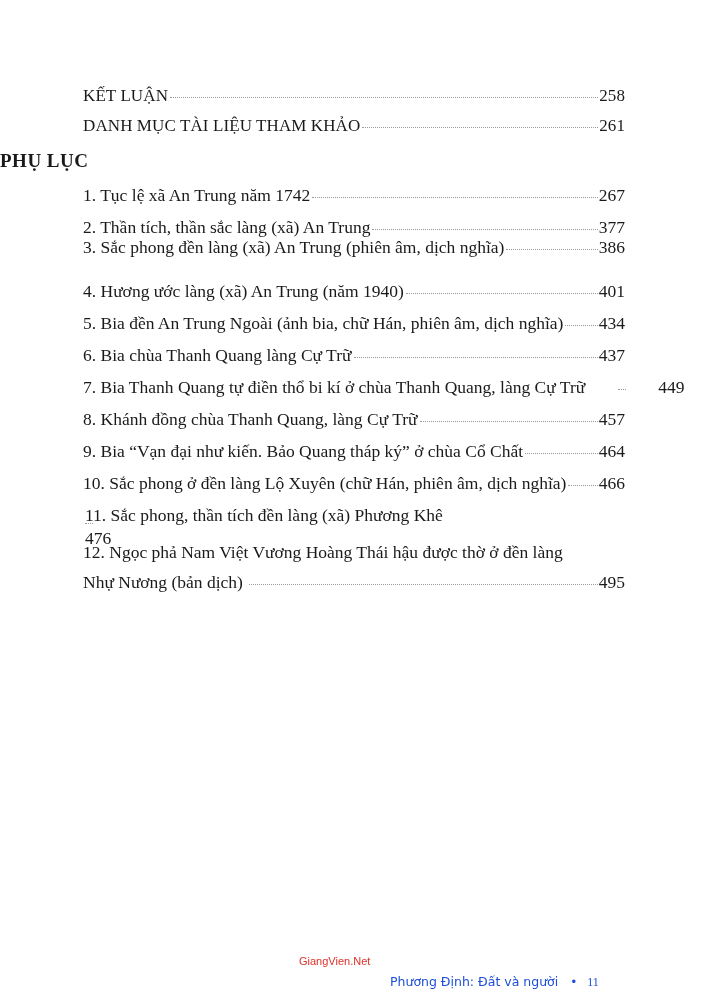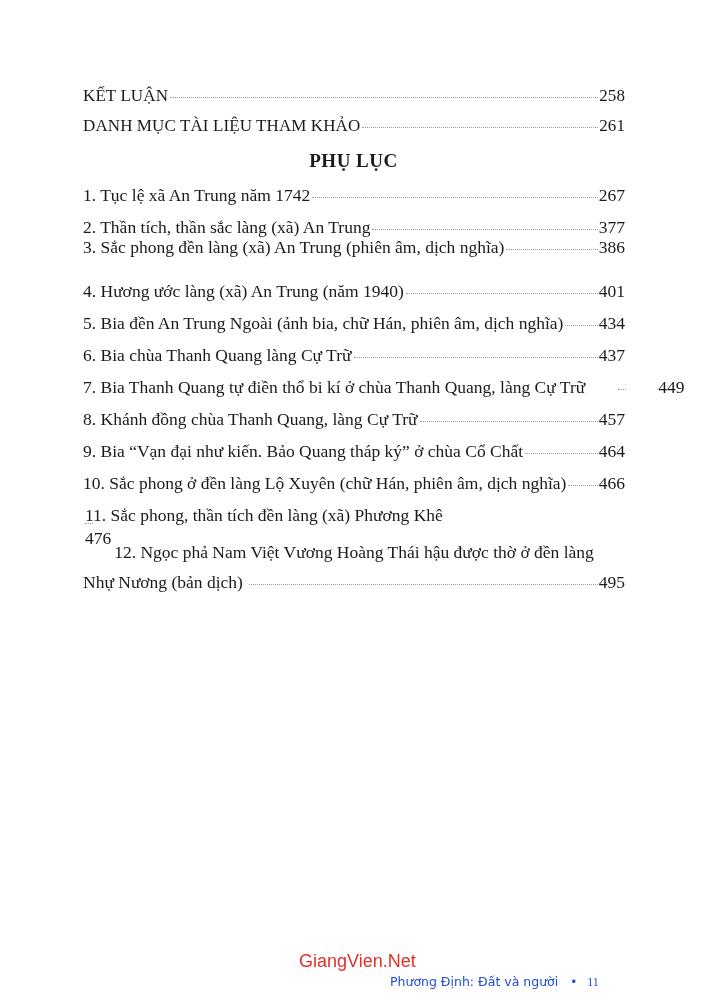--- a/index.html
+++ b/index.html
@@ -52,47 +52,46 @@
     }
     .toc-multi {
       position: absolute;
       left: 83px;
       width: 542px;
       font-size: 17.5px;
       line-height: 30px;
     }
     .toc-multi .line1 {
       white-space: nowrap;
-      text-align: center;
     }
     .toc-multi .line2 {
       display: flex;
       align-items: baseline;
       white-space: nowrap;
     }
     .toc-multi .line2 .leader {
       margin-left: 6px;
     }
     .section-heading {
       position: absolute;
       left: 0;
       width: 707px;
       top: 148px;
-      text-align: center;
+      text-align: left;
       font-weight: bold;
       font-size: 19px;
       letter-spacing: 0.5px;
       line-height: 26px;
     }
     .watermark {
       position: absolute;
       left: 299px;
       top: 952px;
       font-family: "Liberation Sans", "DejaVu Sans", sans-serif;
-      font-size: 18px;
+      font-size: 11px;
       color: #e0302a;
       line-height: 18px;
     }
     .footer {
       position: absolute;
       left: 390px;
       top: 972px;
       display: flex;
       align-items: baseline;
       font-family: "DejaVu Sans", "Liberation Sans", sans-serif;

